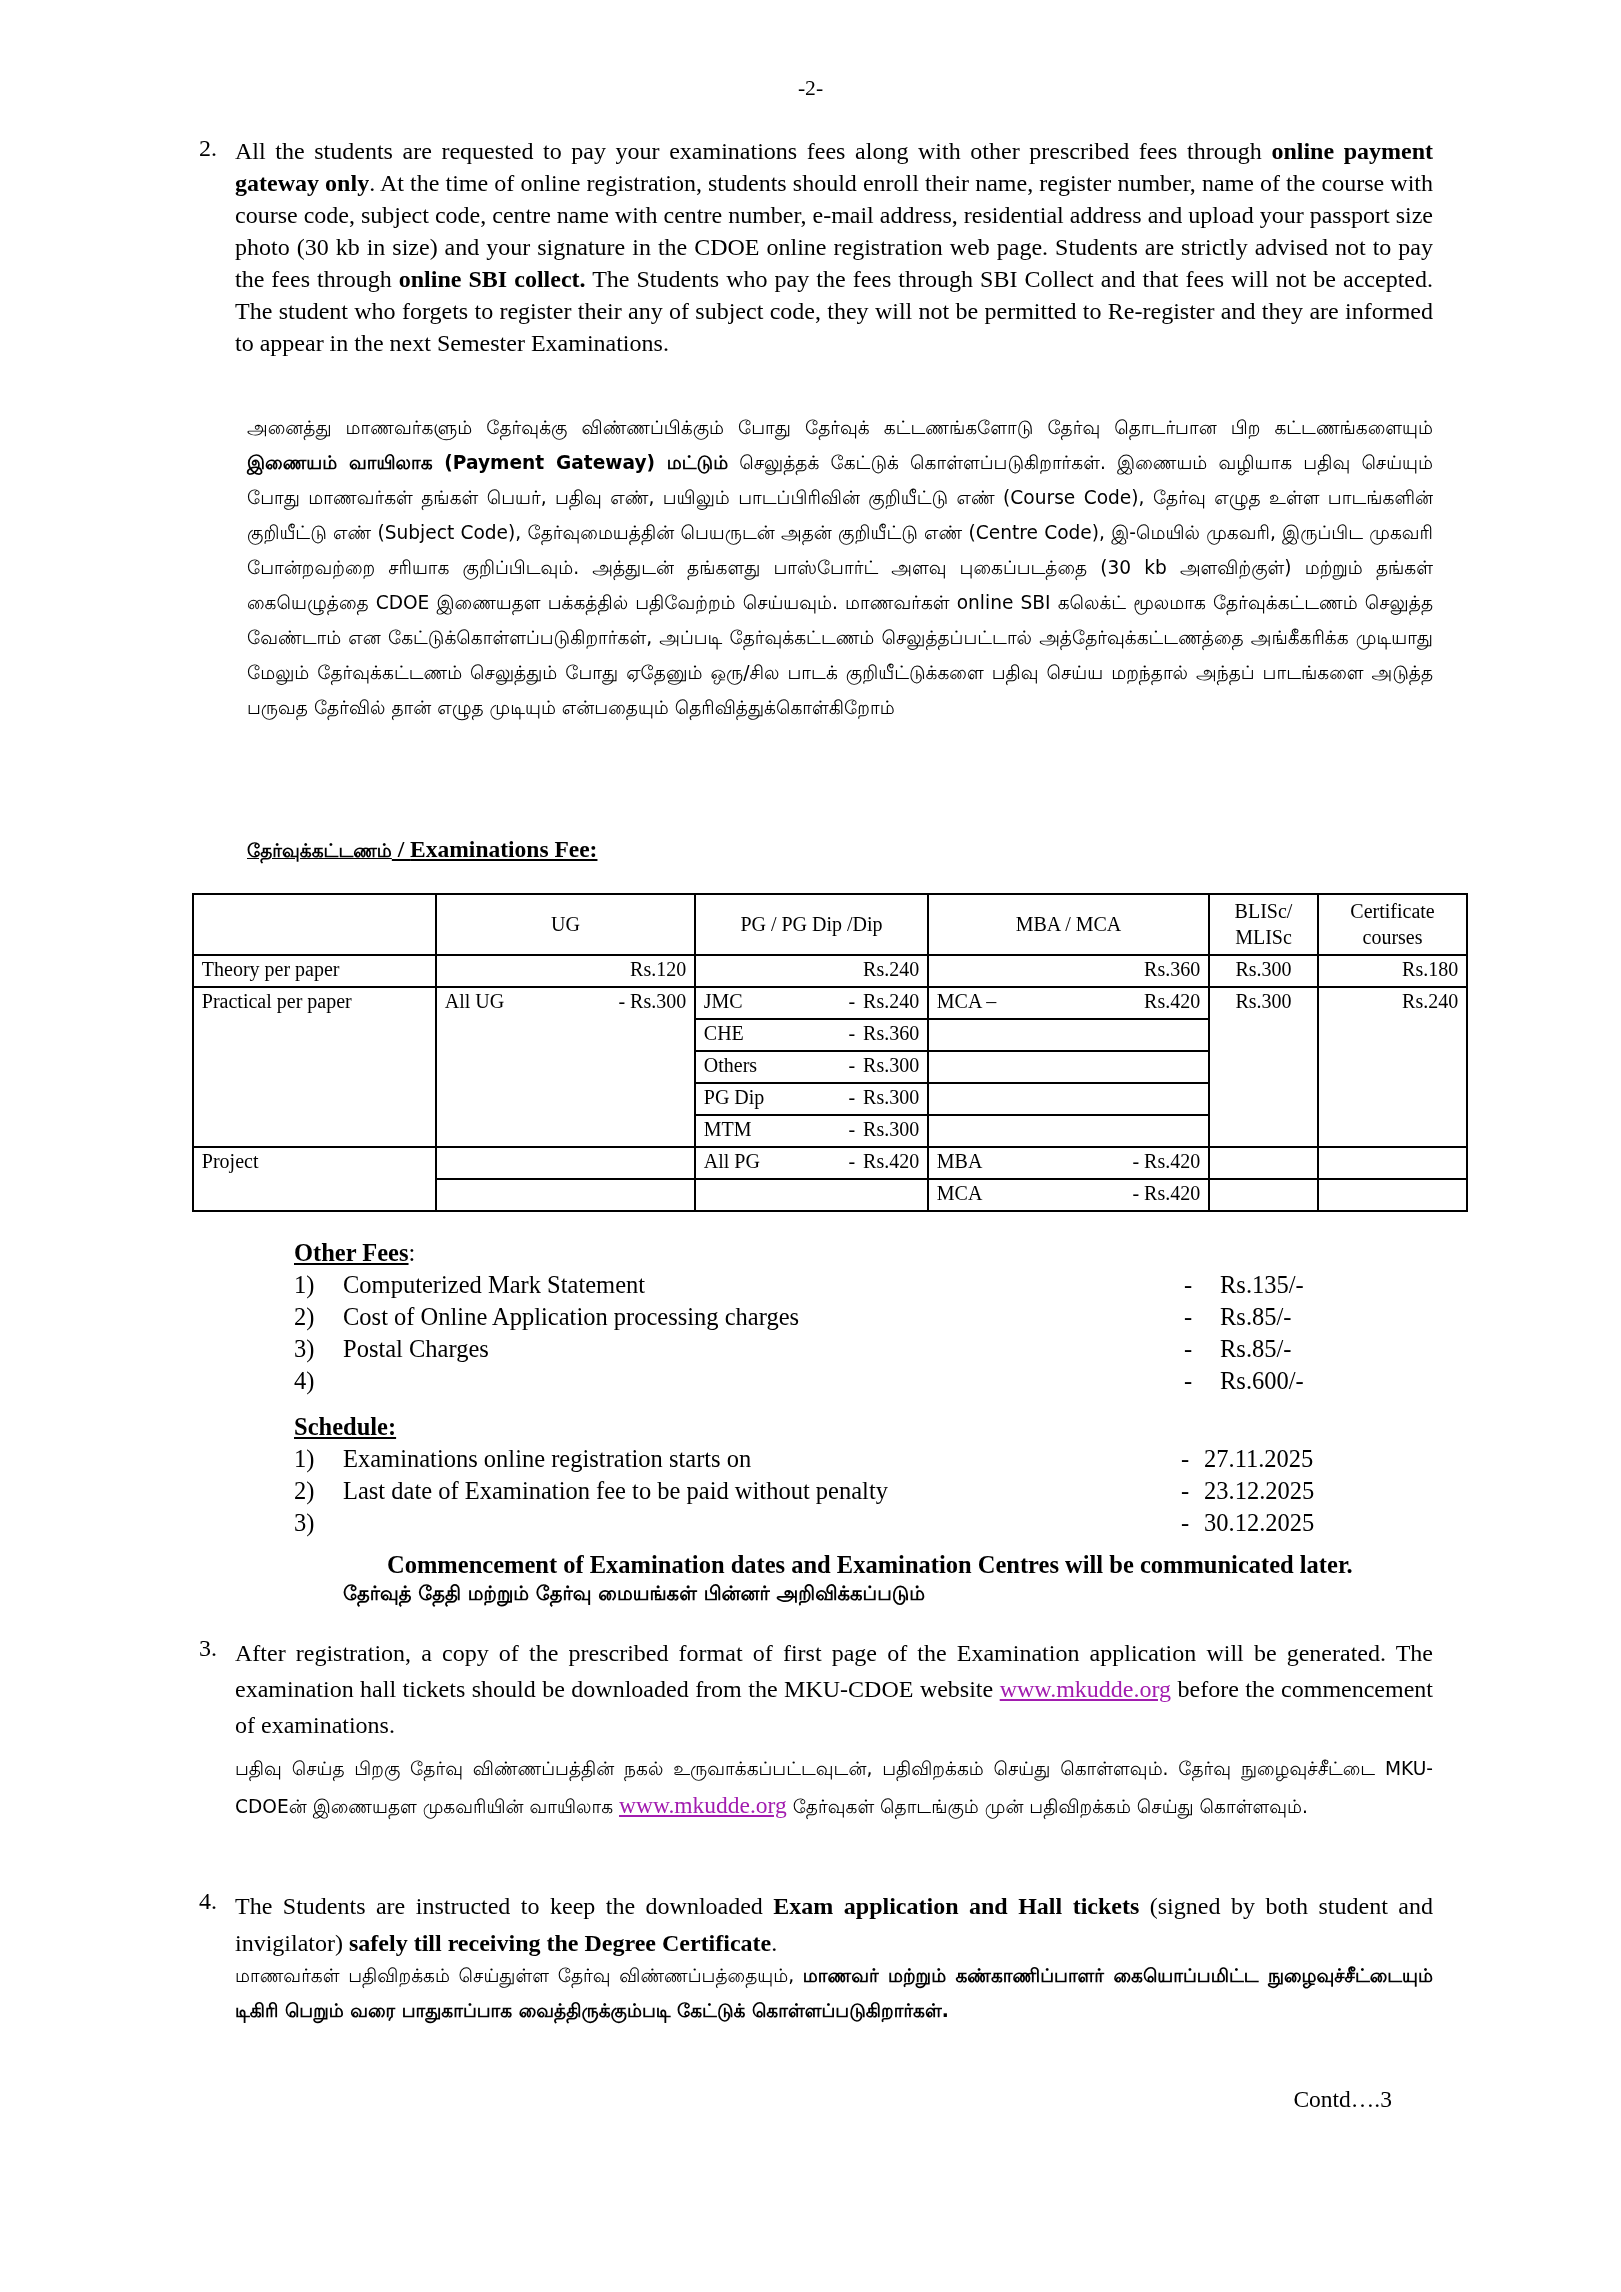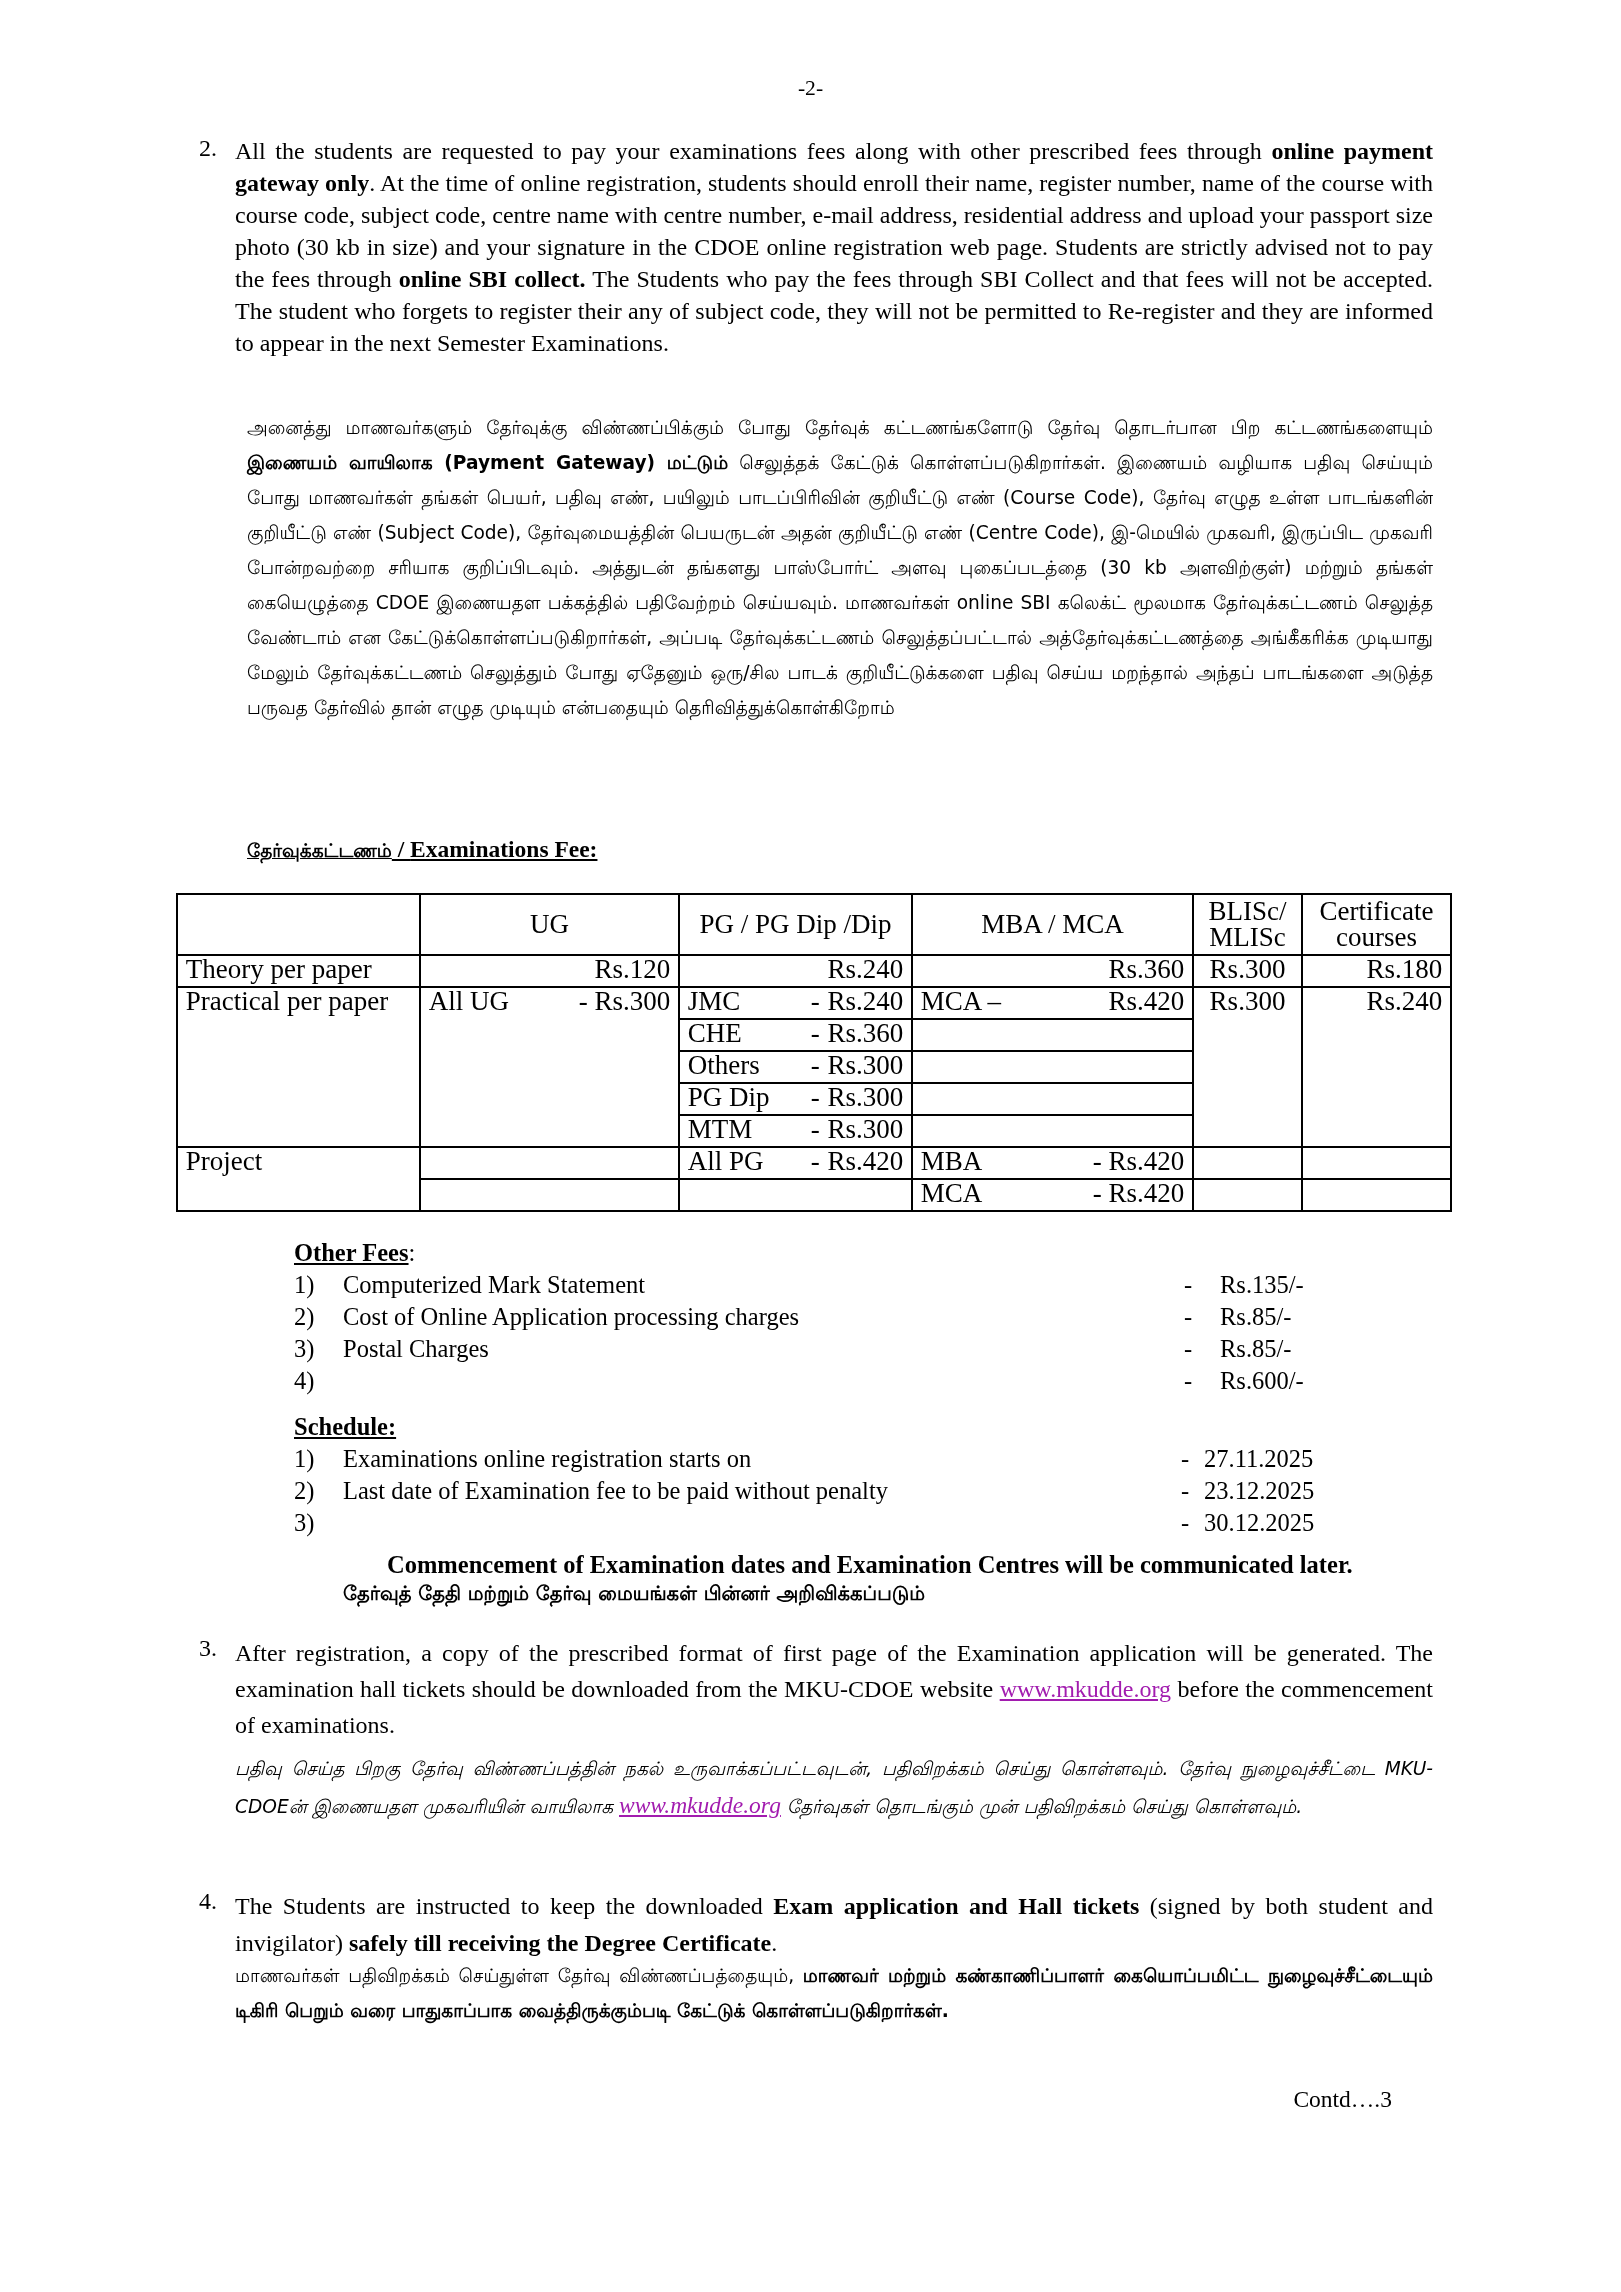--- a/index.html
+++ b/index.html
@@ -9,21 +9,21 @@
   .pageno { left:0; width:1621px; top:76px; text-align:center; font-size:21.6px; }
   .para { font-size:24px; line-height:32px; text-align:justify; }
   .para b { font-weight:bold; }
   .num { position:absolute; font-size:24px; }
   .tamil { font-family:"DejaVu Sans", sans-serif; font-size:18.6px; line-height:35px; text-align:justify; text-align-last:left; }
   .tamil-b { font-weight:bold; }
   .heading-u { text-decoration:underline; font-weight:bold; }
   a.link { color:#a21caf; text-decoration:underline; }
 
   
-  table.fee { position:absolute; left:176px; top:893px; border-collapse:collapse; font-size:27px; }
+  table.fee { position:absolute; left:192px; top:893px; border-collapse:collapse; font-size:20px; }
   table.fee td { border:2px solid #000; padding:0 7.8px; height:30px; line-height:27.4px; vertical-align:top; white-space:nowrap; }
   table.fee td.hdr { text-align:center; vertical-align:middle; line-height:27.4px; }
   table.fee td.r { text-align:right; }
   table.fee td.c { text-align:center; }
   .split { display:flex; justify-content:space-between; }
   .split .dash { margin:0 7.8px; }
 
   
   .list { font-size:24.5px; line-height:32px; }
   .list .row { position:relative; height:32px; }
@@ -229,21 +229,21 @@
   </div>
 </div>
 <div class="abs bold-note" style="left:343px; top:1551px;margin-left:44px;">Commencement of Examination dates and Examination Centres will be communicated later.</div>
 <div class="abs" style="left:343px; top:1582px; font-family:'DejaVu Sans',sans-serif; font-weight:bold; font-size:19.6px;">தேர்வுத் தேதி மற்றும் தேர்வு மையங்கள் பின்னர் அறிவிக்கப்படும்</div>
 
 <div>
   <span class="num" style="left:199px; top:1635px;">3.</span>
   <div class="abs para" style="left:235px; top:1635px; width:1198px; line-height:36px;">
     <span>After registration, a copy of the prescribed format of first page of the Examination application will be generated. The examination hall tickets should be downloaded from the MKU-CDOE website </span><a class="link">www.mkudde.org</a><span> before the commencement of examinations.</span>
   </div>
-  <div class="abs tamil" style="left:235px; top:1751px; width:1198px; line-height:36px;font-style:italic;">
+  <div class="abs tamil" style="left:235px; top:1751px; width:1198px; line-height:36px;">
     <span>பதிவு செய்த பிறகு தேர்வு விண்ணப்பத்தின் நகல் உருவாக்கப்பட்டவுடன், பதிவிறக்கம் செய்து கொள்ளவும்.  தேர்வு நுழைவுச்சீட்டை MKU-CDOEன் இணையதள முகவரியின் வாயிலாக </span><a class="link" style="font-family:'Liberation Serif',serif; font-size:23.5px;">www.mkudde.org</a><span> தேர்வுகள் தொடங்கும் முன் பதிவிறக்கம் செய்து கொள்ளவும்.</span>
   </div>
 </div>
 
 <div>
   <span class="num" style="left:199px; top:1888px;">4.</span>
   <div class="abs para" style="left:235px; top:1888px; width:1198px; line-height:37px;">
     <span>The Students are instructed to keep the downloaded </span><b>Exam application and Hall tickets</b><span> (signed by both student and invigilator) </span><b>safely till receiving the Degree Certificate</b><span>.</span>
   </div>
   <div class="abs tamil" style="left:235px; top:1958px; width:1198px; line-height:35px;">

